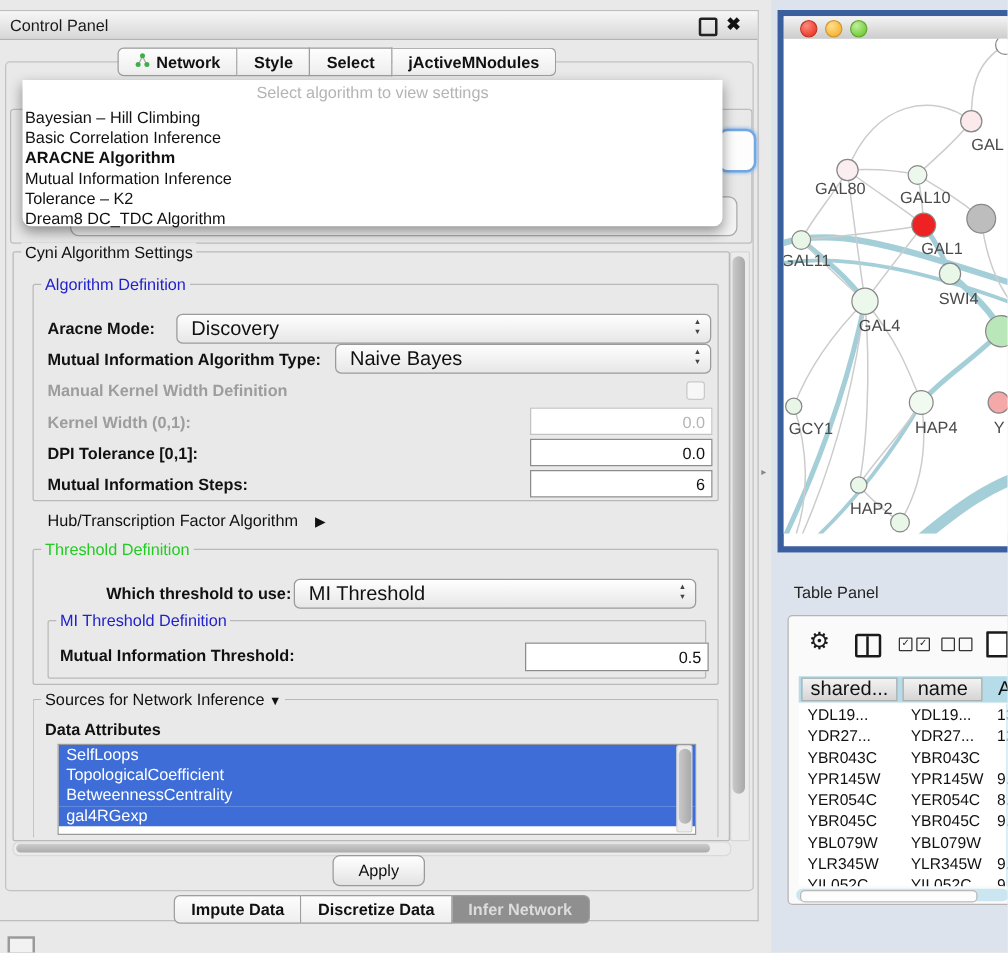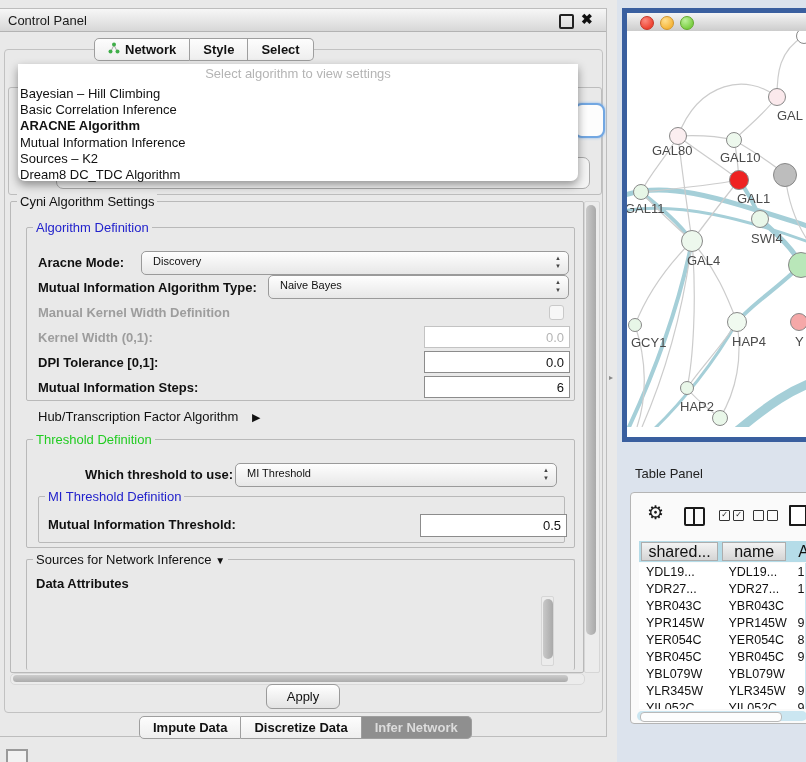--- a/index.html
+++ b/index.html
@@ -35,21 +35,21 @@
   .popup-item{font-size:13px;color:#111;line-height:16.2px;padding-left:2px;white-space:nowrap;}
   .popup-item.bold{font-weight:700;}
   
   .grp{border:1px solid #b9b9b9;border-radius:2px;}
   .grp-label{position:absolute;top:-8px;left:6px;background:#e9e9e9;padding:0 3px;font-size:13px;}
   .lbl-blue{color:#2222cc;}
   .lbl-green{color:#22cc22;}
   .fld-label{font-size:13px;font-weight:700;color:#111;white-space:nowrap;}
   .fld-label.dis{color:#9d9d9d;}
   .combo{height:22px;border:1px solid #9a9a9a;border-radius:5px;background:linear-gradient(#fefefe,#e7e7e7);}
-  .combo .val{position:absolute;left:11px;top:3px;font-size:11px;color:#111;}
+  .combo .val{position:absolute;left:11px;top:3px;font-size:16px;color:#111;}
   .combo .arrows{position:absolute;right:7px;top:2px;font-size:6px;line-height:8px;color:#444;text-align:center;}
   .input{border:1px solid #8c8c8c;background:#fff;font-size:13px;color:#111;text-align:right;padding:0 5px 0 0;
          display:flex;align-items:center;justify-content:flex-end;}
   .input.dis{border-color:#c3c3c3;color:#b5b5b5;}
   .checkbox{width:13px;height:13px;border:1px solid #c9c9c9;border-radius:3px;background:#f7f7f7;}
   .vscroll{background:#ececec;border:1px solid #d6d6d6;border-radius:2px;}
   .vthumb{position:absolute;left:1px;width:10px;border-radius:5px;
           background:linear-gradient(90deg,#c9c9c9,#a9a9a9);}
   .hscroll-track{background:#ececec;border:1px solid #d9d9d9;border-radius:5px;}
   .hthumb{position:absolute;top:1px;height:7px;border-radius:4px;background:linear-gradient(#cdcdcd,#ababab);}
@@ -112,34 +112,37 @@
             <circle cx="9.5" cy="9.5" r="2" fill="#3fae49"></circle>
           </svg></span>
         <span>Network</span>
       </div>
       <div class="tab">
         <span>Style</span>
       </div>
       <div class="tab">
         <span>Select</span>
       </div>
+      <div class="tab">
+        <span>jActiveMNodules</span>
+      </div>
     </div>
 
   <div class="abs behind-group"></div>
   <div class="abs behind-combo">galFiltered.sif default node</div>
   <div class="abs behind-btn"></div>
 
   <div class="abs popup">
     <div class="popup-prompt">Select algorithm to view settings</div>
     <div id="algo-popup-list">
         <div class="popup-item">Bayesian – Hill Climbing</div>
         <div class="popup-item">Basic Correlation Inference</div>
         <div class="popup-item bold">ARACNE Algorithm</div>
         <div class="popup-item">Mutual Information Inference</div>
-        <div class="popup-item">Sources – K2</div>
+        <div class="popup-item">Tolerance – K2</div>
         <div class="popup-item">Dream8 DC_TDC Algorithm</div>
       </div>
   </div>
 
   <div class="abs grp" style="left:10px;top:192px;width:572px;height:470px;">
     <span class="grp-label" style="color:#111;">Cyni Algorithm Settings</span>
   </div>
 
   <div class="abs grp" style="left:26px;top:218px;width:547px;height:172px;">
     <span class="grp-label lbl-blue">Algorithm Definition</span>
@@ -190,20 +193,26 @@
   <span class="abs fld-label" style="left:48px;top:508px;">Mutual Information Threshold:</span>
   <div class="abs input" style="left:420px;top:505px;width:140px;height:21px;">0.5</div>
 
   <div class="abs grp" style="left:26px;top:550px;width:547px;height:110px;border-bottom:none;">
     <span class="grp-label" style="color:#111;">
       <span>Sources for Network Inference</span>
       <span style="font-size:10px;">▼</span>
     </span>
   </div>
   <span class="abs fld-label" style="left:36px;top:567px;">Data Attributes</span>
+  <div class="abs attr-list" style="left:46px;top:586px;width:509px;height:71px;" id="attr-list">
+      <div class="attr-item">SelfLoops</div>
+      <div class="attr-item">TopologicalCoefficient</div>
+      <div class="attr-item">BetweennessCentrality</div>
+      <div class="attr-item">gal4RGexp</div>
+    </div>
   <div class="abs vscroll" style="left:541px;top:587px;width:11px;height:68px;">
     <span class="vthumb" style="top:2px;height:60px;"></span>
   </div>
 
   <div class="abs vscroll" style="left:584px;top:192px;width:14px;height:470px;">
     <span class="vthumb" style="top:3px;height:430px;"></span>
   </div>
   <div class="abs hscroll-track" style="left:10px;top:664px;width:573px;height:10px;">
     <span class="hthumb" style="left:2px;width:555px;"></span>
   </div>

